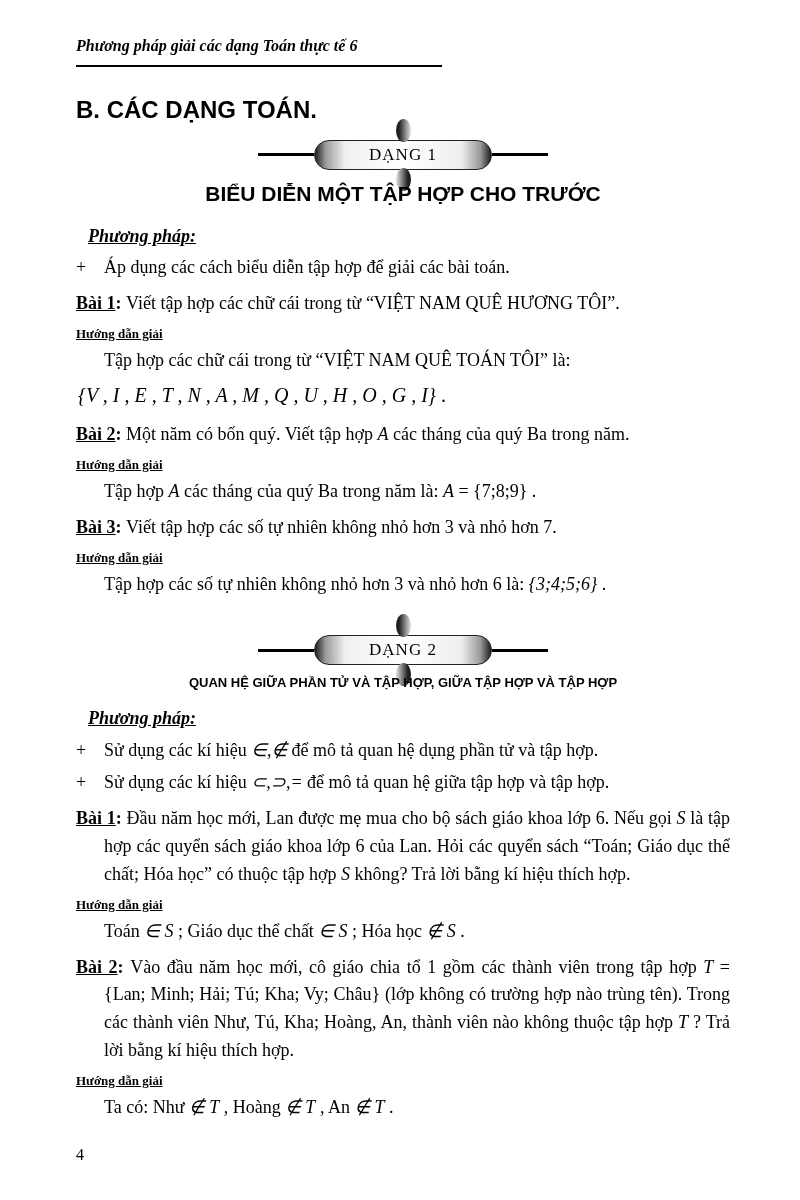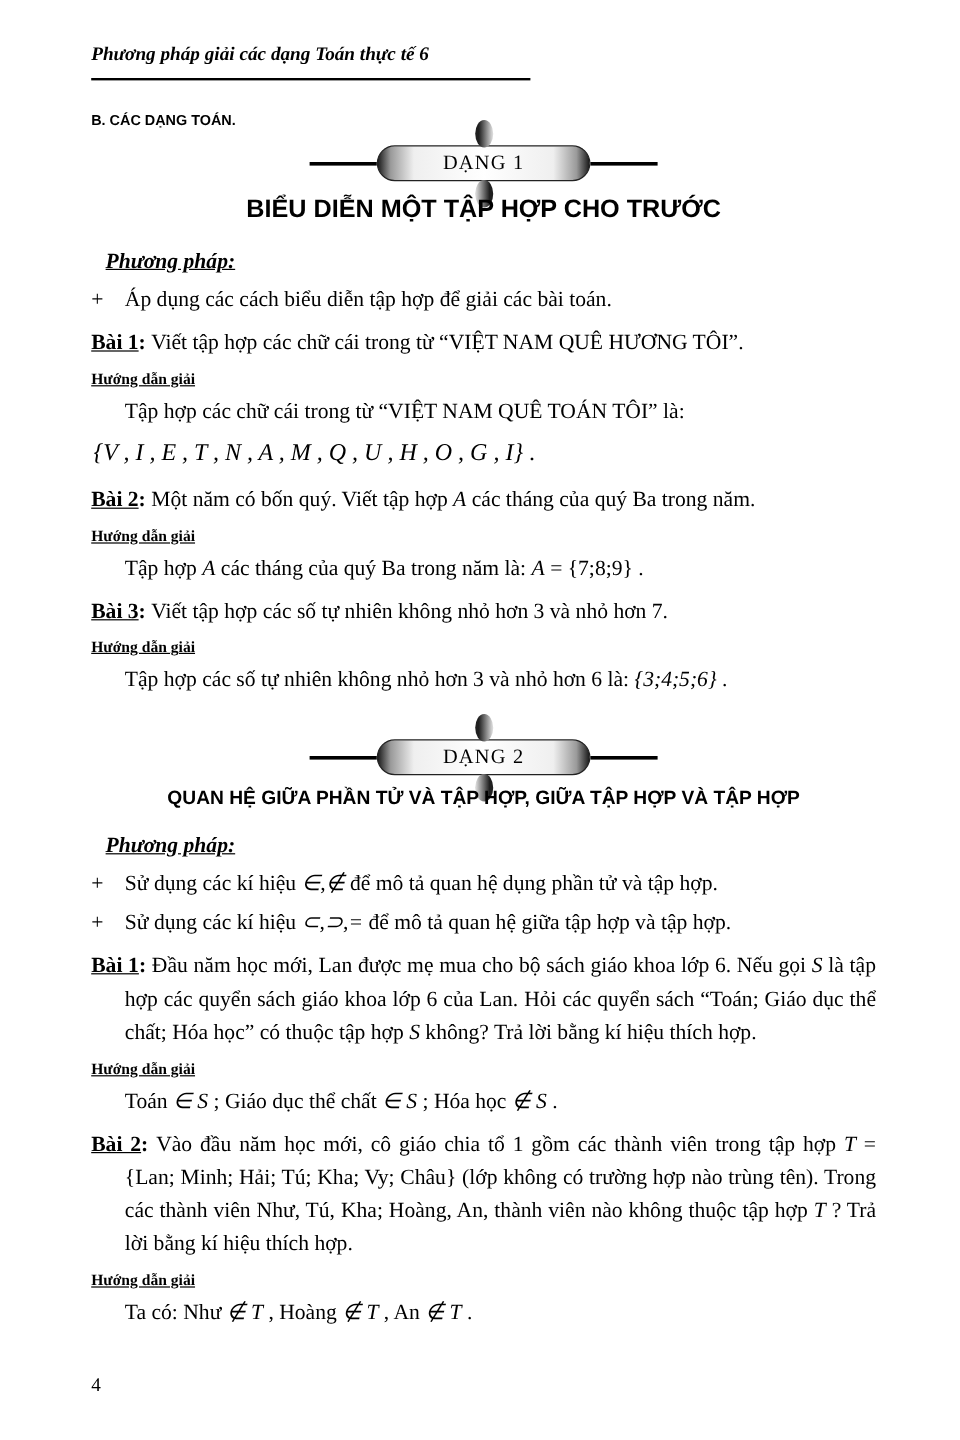--- a/index.html
+++ b/index.html
@@ -8,42 +8,42 @@
     padding:34px 70px 0 76px;background:#fff;color:#000;
     font-family:"Liberation Serif",serif;font-size:18px;line-height:1.55;
     overflow:hidden;
   }
   .running-header{
     font-style:italic;font-weight:bold;font-size:16px;
     border-bottom:2px solid #000;width:366px;padding-bottom:6px;
   }
   .section-title{
     font-family:"Liberation Sans",sans-serif;font-weight:bold;
-    font-size:12px;margin:24px 0 12px 0;
+    font-size:24px;margin:24px 0 12px 0;
   }
   .banner{display:flex;align-items:center;justify-content:center;margin:12px 0 2px 0;}
   .banner.second{margin-top:36px;}
   .bline{width:56px;height:3px;background:#000;}
   .ribbon{
     display:inline-flex;align-items:center;justify-content:center;
     height:30px;min-width:178px;box-sizing:border-box;padding:0 8px;
     border:1px solid #222;border-radius:15px/50%;
     background:linear-gradient(90deg,#1c1c1c 0%,#9a9a9a 6%,#efefef 17%,#ffffff 50%,#efefef 83%,#9a9a9a 94%,#1c1c1c 100%);
     flex-direction:column;
   }
   .cap{width:15px;height:23px;border-radius:50%;flex:none;}
   .capL{background:linear-gradient(90deg,#1f1f1f 20%,#d8d8d8 95%);}
   .capR{background:linear-gradient(90deg,#d8d8d8 5%,#1f1f1f 80%);}
   .ribbon-label{font-size:17px;padding:0 10px;letter-spacing:1px;white-space:nowrap;}
   .dang-title{
     font-family:"Liberation Sans",sans-serif;font-weight:bold;
     text-align:center;margin:8px 0 12px 0;
   }
   .t1{font-size:21px;text-align:center;}
-  .t2{font-size:16px;}
+  .t2{font-size:13px;}
   .method-label{
     font-weight:bold;font-style:italic;text-decoration:underline;
     margin:8px 0 4px 12px;
   }
   .bullet-line{display:flex;margin:4px 0;}
   .bullet{width:28px;flex:none;}
   .bullet-text{flex:1;text-align:justify;}
   .exercise{margin:8px 0 0 0;padding-left:28px;text-indent:-28px;text-align:justify;}
   .hdg{
     text-align:left;font-weight:bold;text-decoration:underline;

